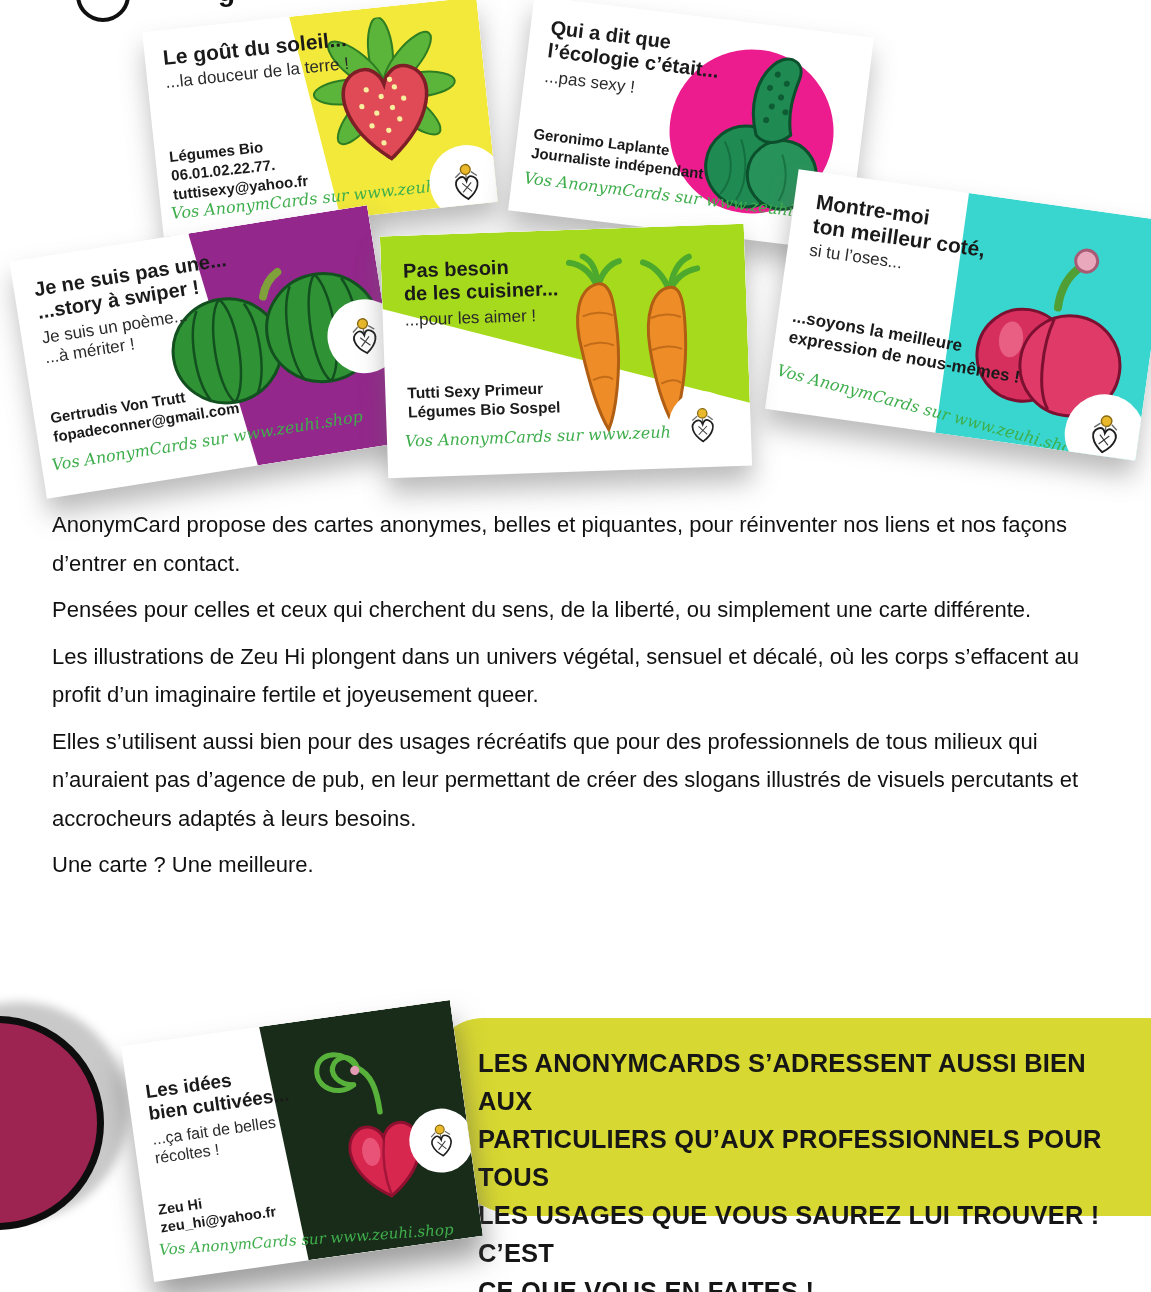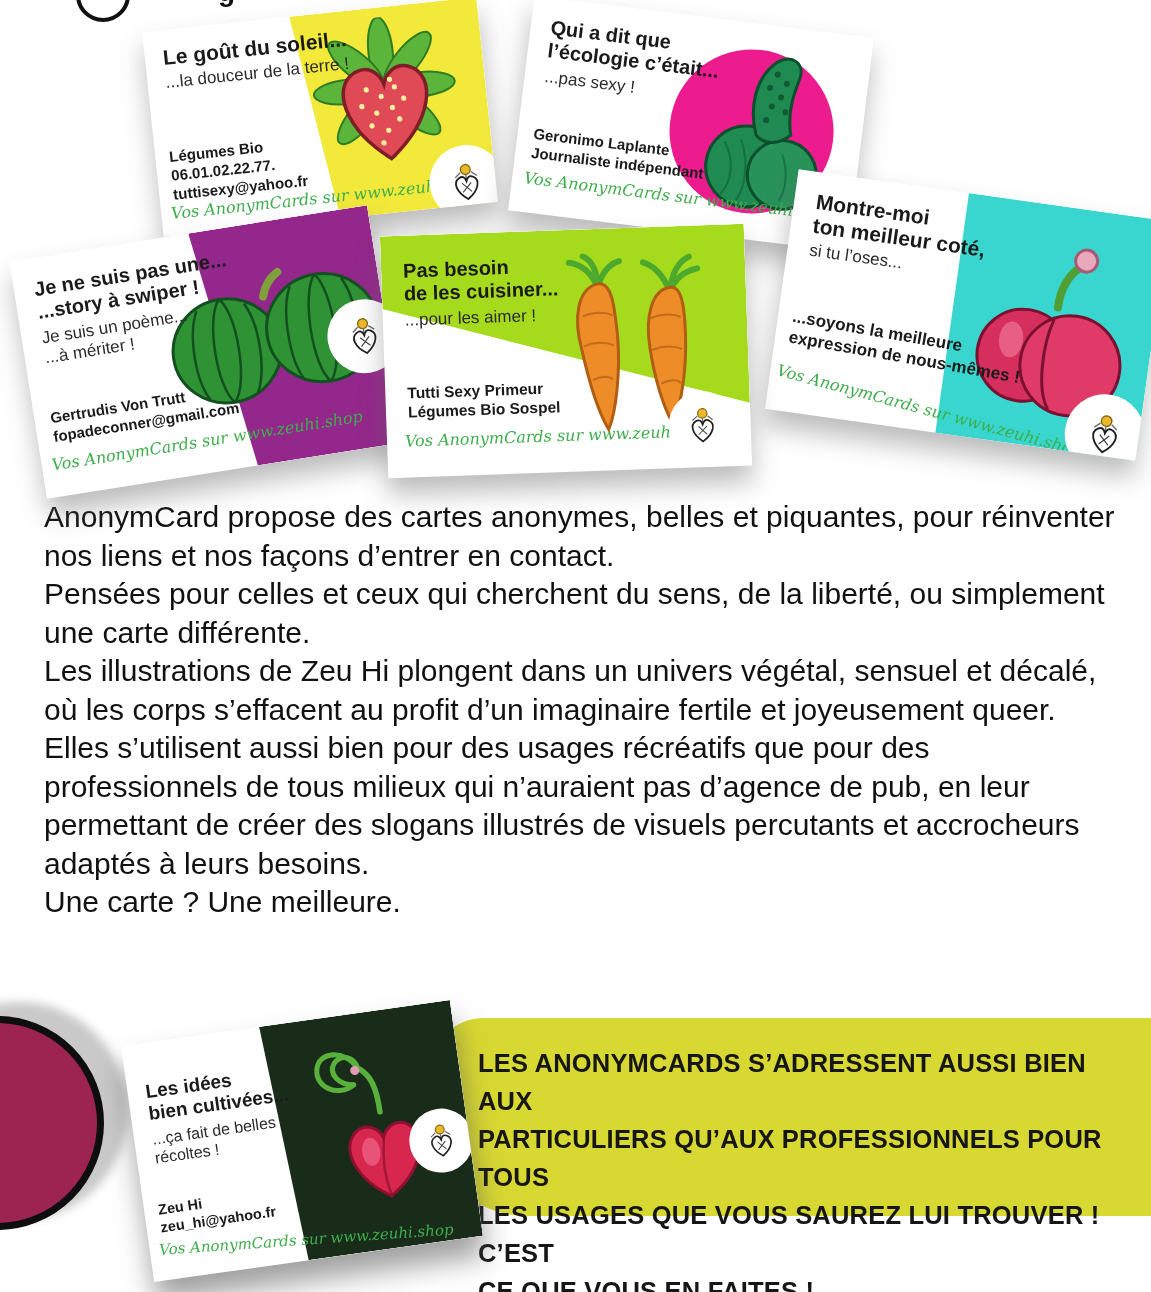--- a/index.html
+++ b/index.html
@@ -65,21 +65,21 @@
   .c6 .panel{background:#182c19;clip-path:polygon(42% 0,100% 0,100% 100%,47% 100%);}
   .c6 .slogan{left:18px;top:38px;} .c6 .sb{font-size:19px;} .c6 .sl{font-size:16px;margin-top:5px;}
   .c6 .contact{left:14px;top:158px;font-size:14.5px;line-height:1.25;}
   .c6 .script{left:10px;top:198px;font-size:15px;transform:rotate(4deg);transform-origin:left top;}
   .c6 .logo{width:64px;height:64px;right:-4px;top:106px;}
   .c6 .veg{left:148px;top:16px;width:154px;height:182px;}
 
   
   .intro{position:absolute;left:44px;top:498px;width:1074px;z-index:1;}
   .intro h1{font-size:30.5px;font-weight:700;margin:0 0 25px 0;color:#0d0d0d;}
-  .intro p{margin:0;font-size:30px;line-height:38.5px;color:#111;}
+  .intro p{margin:8px;font-size:22px;line-height:38.5px;color:#111;}
 
   
   .maroon-shadow{position:absolute;left:-90px;top:1002px;width:218px;height:218px;border-radius:50%;
                  background:#c9c9c9;filter:blur(5px);z-index:0;}
   .maroon{position:absolute;left:-110px;top:1016px;width:214px;height:214px;border-radius:50%;
           background:#9d2351;border:7px solid #0e0e0e;box-sizing:border-box;z-index:1;}
   .callout{position:absolute;left:430px;top:1018px;width:760px;height:198px;background:#d8d832;
            border-radius:54px 0 0 96px;z-index:1;}
   .callout-text{position:absolute;left:48px;top:26px;width:665px;font-weight:700;font-size:25.5px;
                 line-height:38px;color:#161616;white-space:pre-line;letter-spacing:.2px;}

